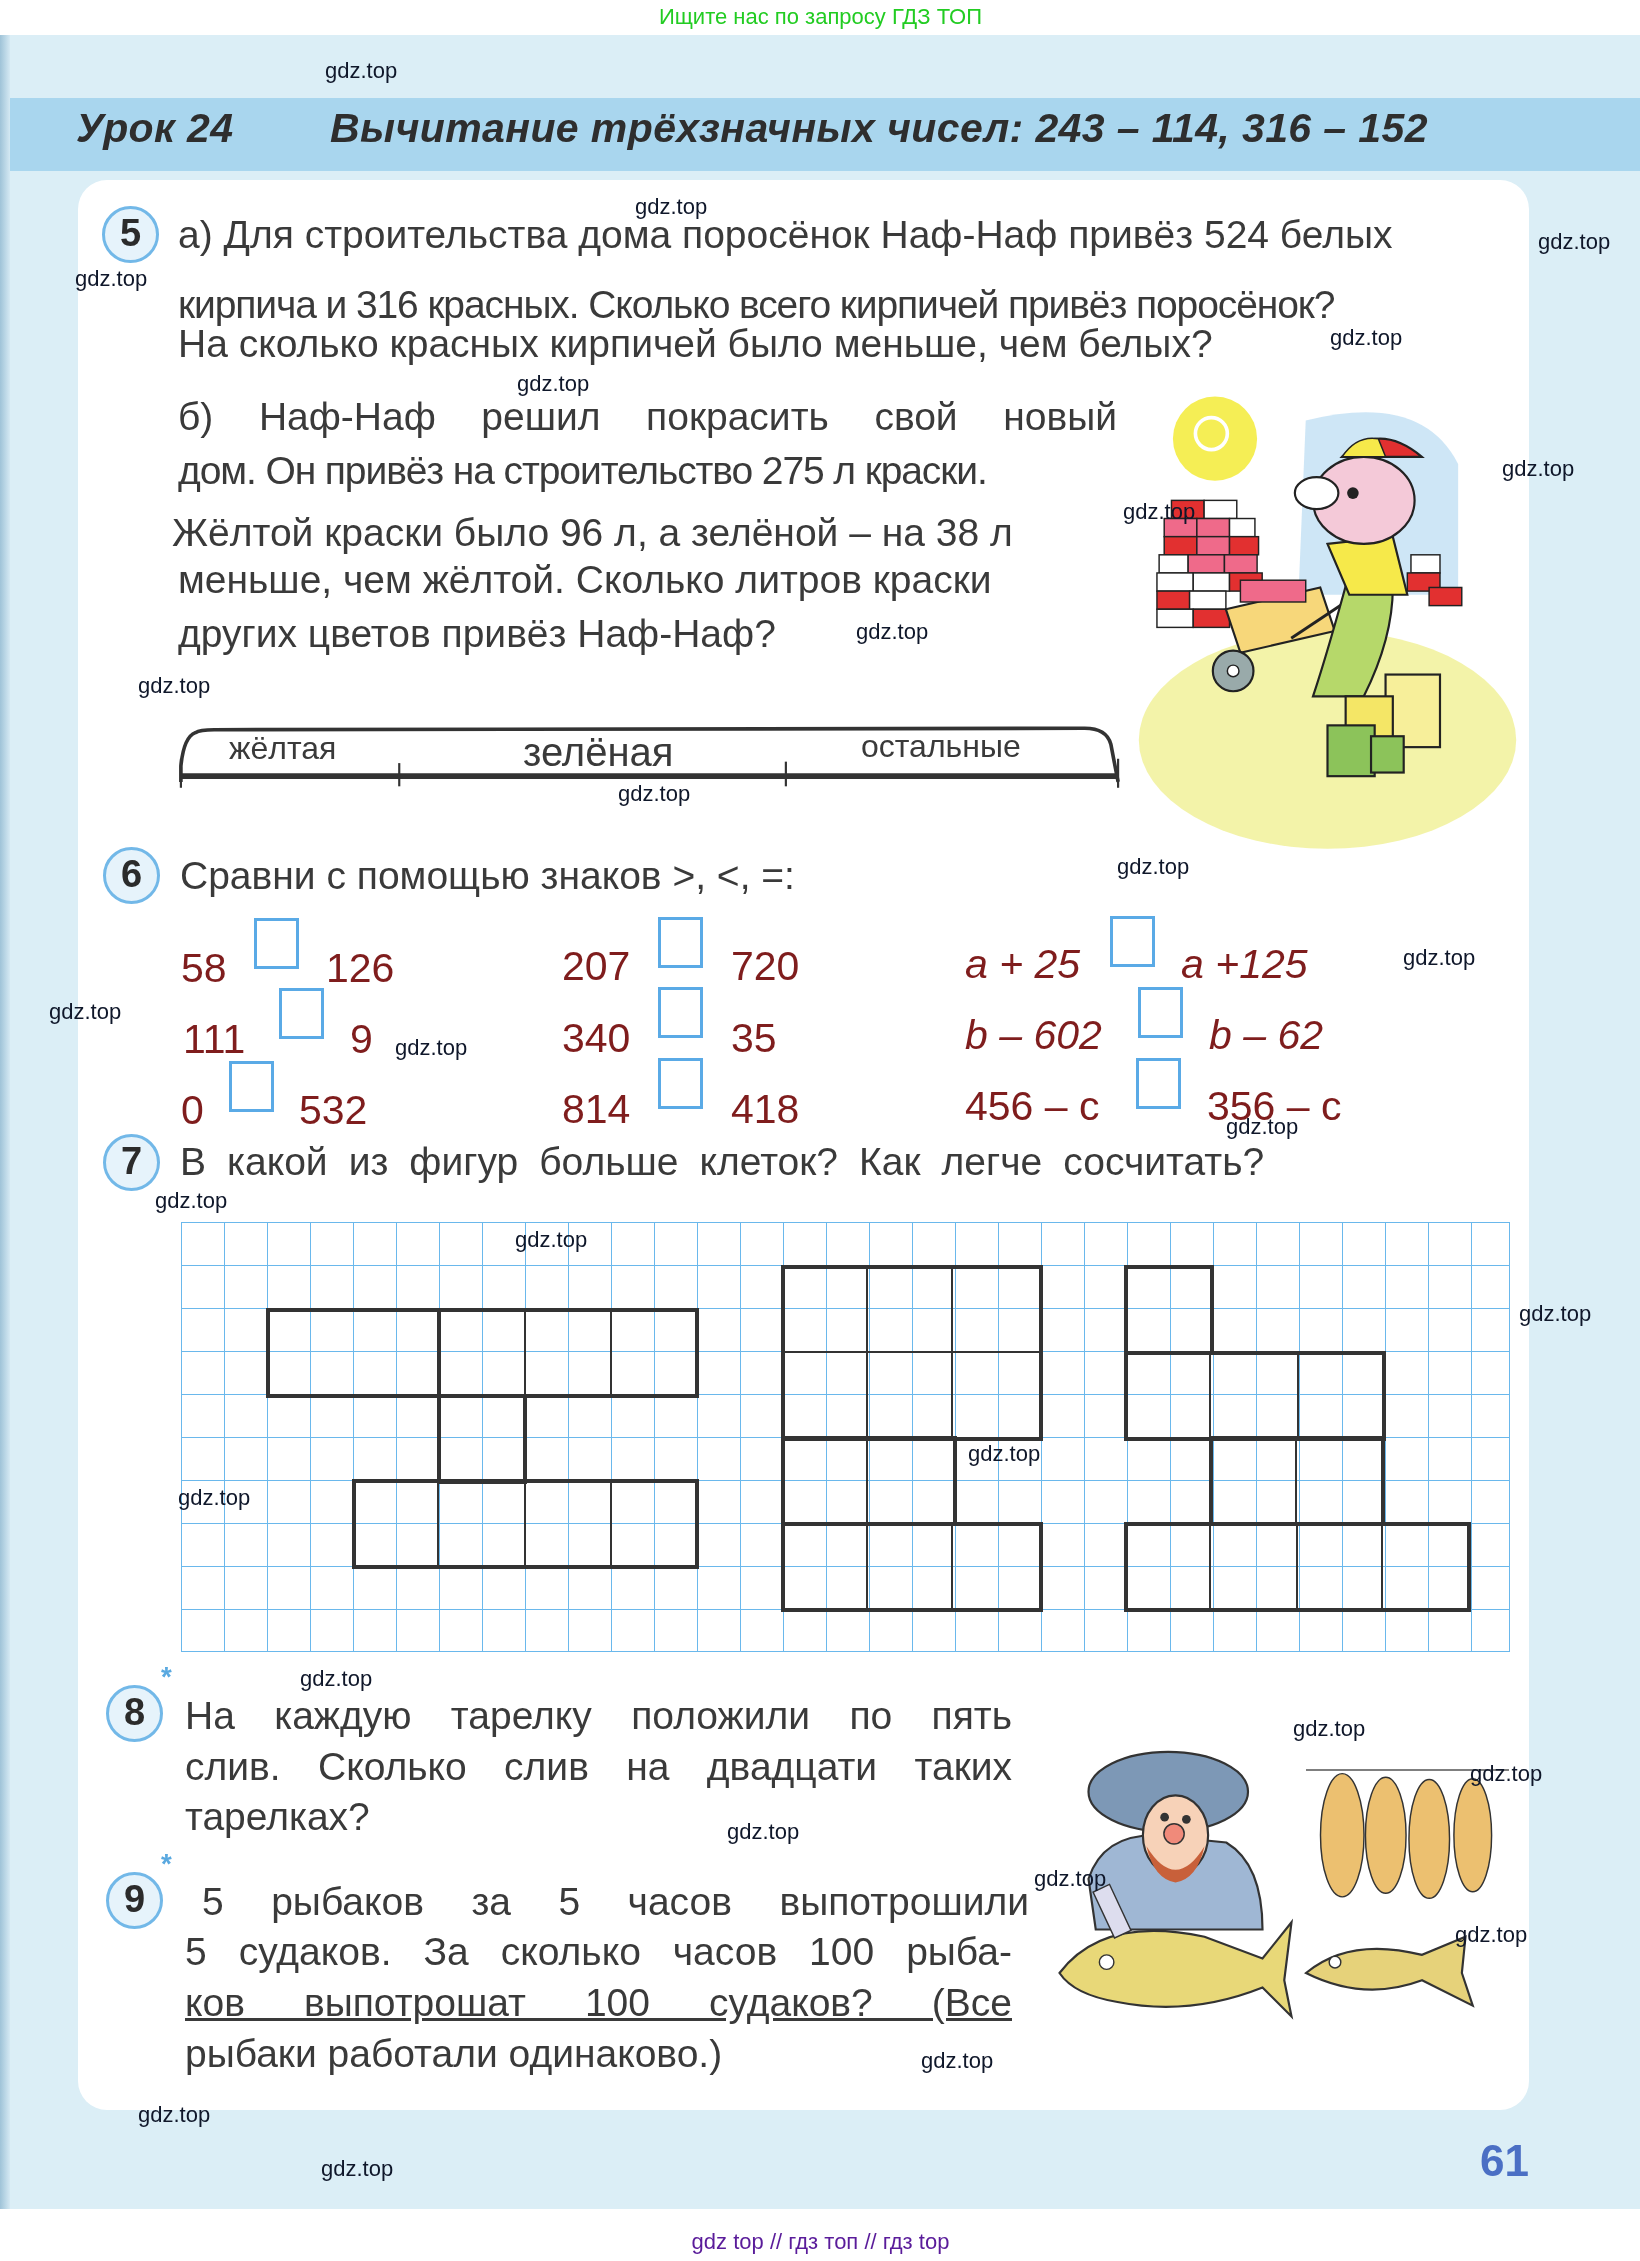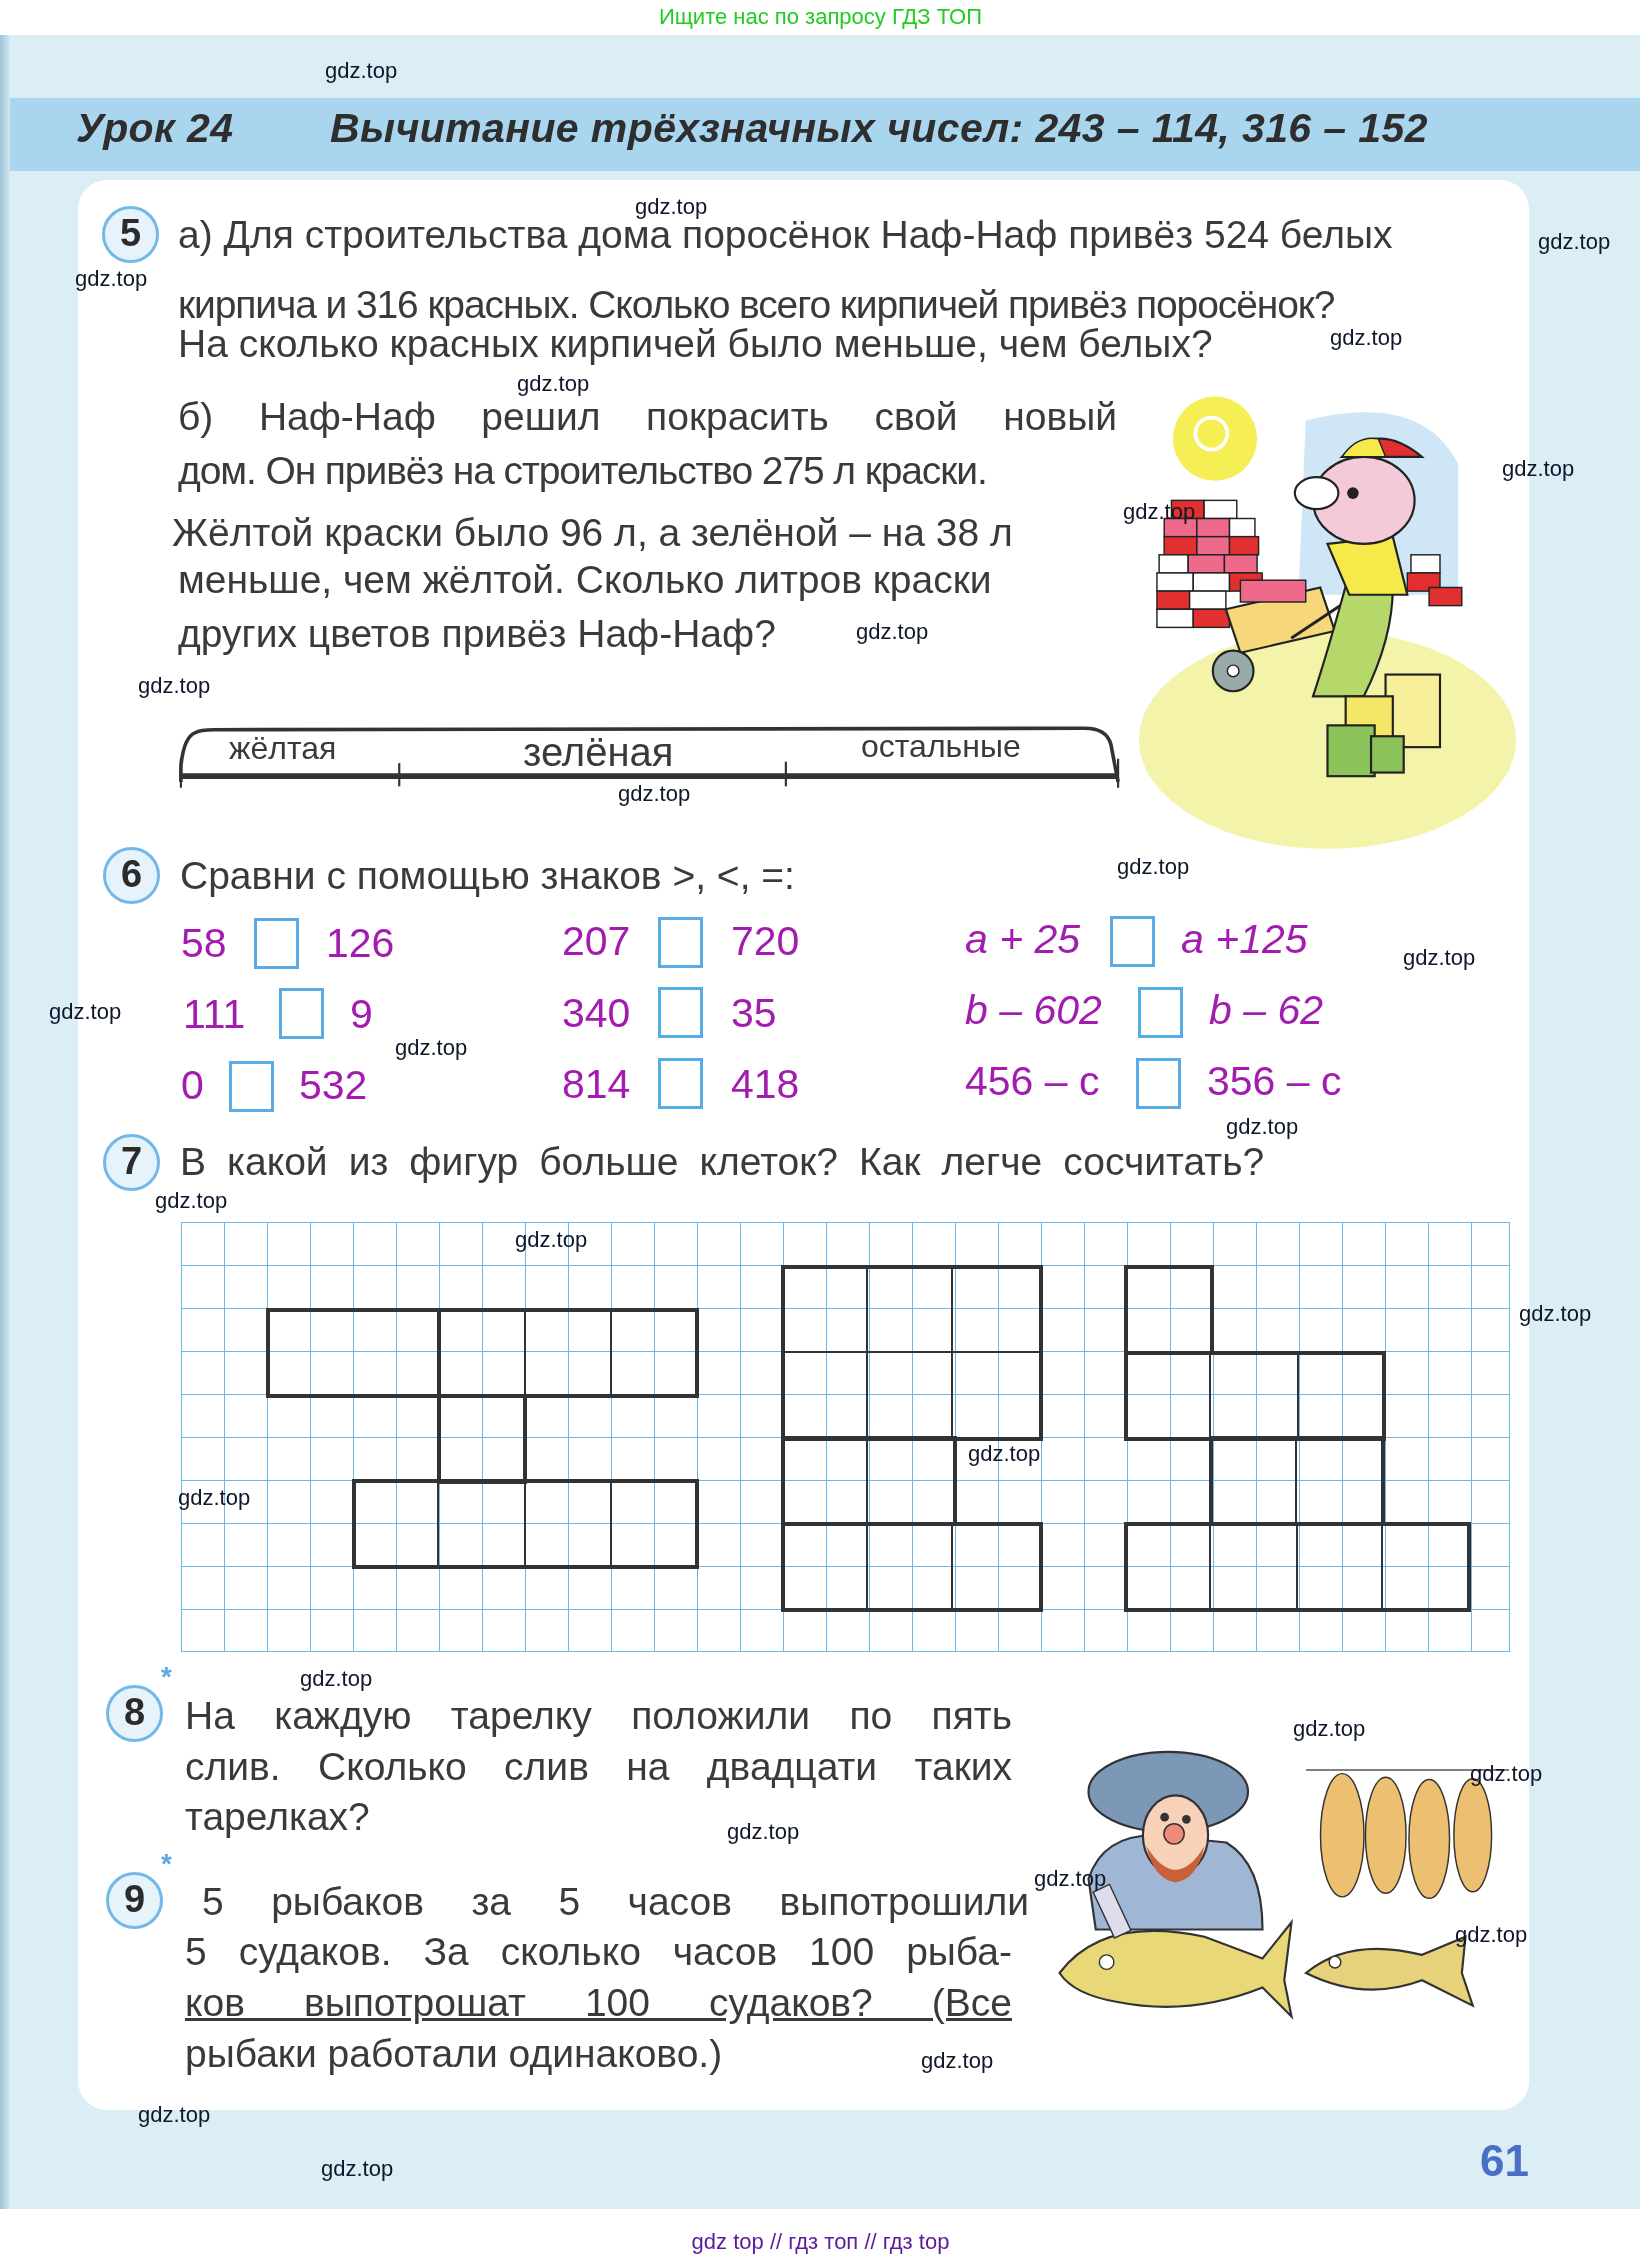--- a/index.html
+++ b/index.html
@@ -13,21 +13,21 @@
   .lesson-title{position:absolute;left:76px;top:105px;font-size:41px;font-weight:bold;font-style:italic;color:#2e2e2e;letter-spacing:0.4px;white-space:nowrap;}
   .lesson-title .num{margin-left:0;}
   .lesson-title .topic{position:absolute;left:254px;top:0;white-space:nowrap;}
   .card{position:absolute;left:78px;top:180px;width:1451px;height:1930px;background:#ffffff;border-radius:29px;}
   .wm{position:absolute;font-size:22px;color:#0f172a;font-family:"Liberation Sans",sans-serif;white-space:nowrap;}
   .task-num{position:absolute;width:57px;height:57px;border-radius:50%;border:3.6px solid #72b8e8;
        background:#e6f3fb;box-sizing:border-box;text-align:center;font-weight:bold;font-size:38px;line-height:49px;color:#2b2b2b;}
   .star{position:absolute;color:#5aa9e0;font-size:27.6px;font-weight:bold;}
   .txt{position:absolute;font-size:39px;color:#3a3a3a;white-space:nowrap;line-height:54px;}
   .just{text-align:justify;text-align-last:justify;}
-  .cmp-num{position:absolute;font-size:41px;color:#a21caf;white-space:nowrap;}
+  .cmp-num{position:absolute;font-size:41px;color:#7f1d1d;white-space:nowrap;margin-top:25px;}
   .cmp-box{position:absolute;width:45px;height:51px;border:3.6px solid #5aaae6;box-sizing:border-box;background:#fff;}
   .ital{font-style:italic;}
   .grid{position:absolute;left:181px;top:1222px;width:1329px;height:430px;
        background-color:#fff;
        background-image:linear-gradient(#6ab8ec 1.5px,transparent 1.5px),linear-gradient(90deg,#6ab8ec 1.5px,transparent 1.5px);
        background-size:43px 43px;border-right:1.5px solid #6ab8ec;border-bottom:1.5px solid #6ab8ec;box-sizing:border-box;}
   .fig{position:absolute;border:4.4px solid #333;box-sizing:border-box;}
   .page-number{position:absolute;left:1480px;top:2136px;font-size:44px;font-weight:bold;color:#4b6fc4;}
   .bottom-banner{position:absolute;left:0;top:2209px;width:1641px;height:52px;background:#fff;text-align:center;
        font-size:22px;line-height:65px;color:#5a1c9a;}

